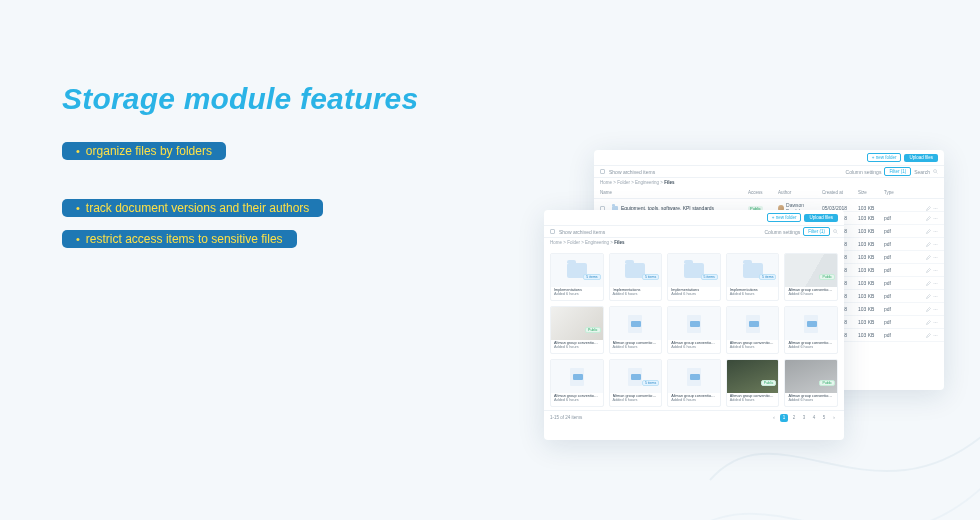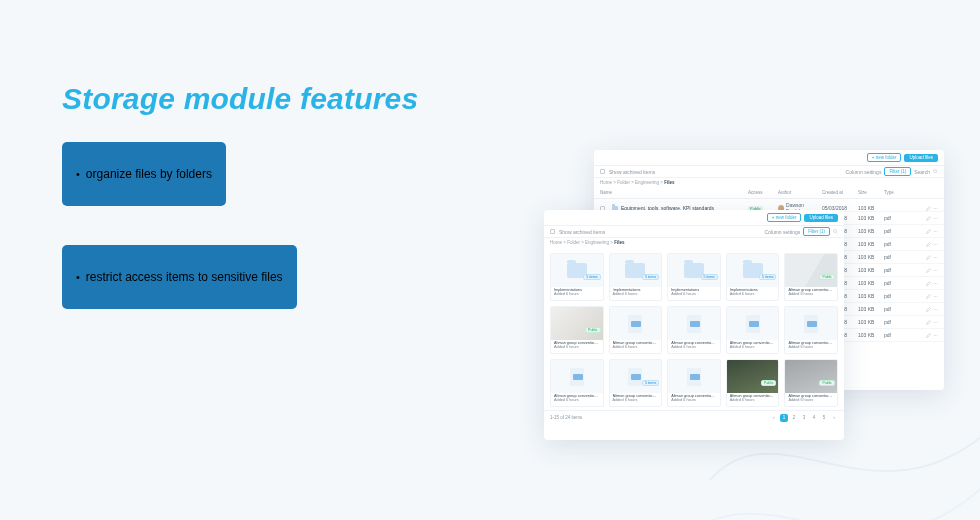--- a/index.html
+++ b/index.html
@@ -30,23 +30,23 @@
     font-size: 30px;
     font-weight: 800;
     color: #2ab3e6;
     letter-spacing: .2px;
     margin-bottom: 26px;
     font-style: italic;
   }
   .pill-row { display: flex; flex-wrap: wrap; gap: 12px; margin-bottom: 13px; }
   .pill {
     background: #1e78b4;
-    color: #000000;
+    color: #fde047;
     font-size: 12px;
-    padding: 25px 14px;
+    padding: 2px 14px;
     border-radius: 5px;
     display: inline-flex;
     align-items: center;
     white-space: nowrap;
   }
   .pill::before { content: "•"; margin-right: 6px; font-size: 11px; }
 
   
   .mock-area {
     position: absolute;
@@ -210,20 +210,23 @@
   <h1 class="heading">Storage module features</h1>
 
   <div class="pill-row">
     <span class="pill">organize files by folders</span>
   </div>
   <div class="pill-row">
   </div>
   <div class="pill-row">
   </div>
   <div class="pill-row">
+    <span class="pill">track document versions and their authors</span>
+  </div>
+  <div class="pill-row">
     <span class="pill">restrict access items to sensitive files</span>
   </div>
 </div>
 
 <div class="mock-area">
 
   <div class="win win-back">
     <div class="win-topbar">
       <span class="btn-outline">+ new folder</span>
       <span class="btn-fill">Upload files</span>

